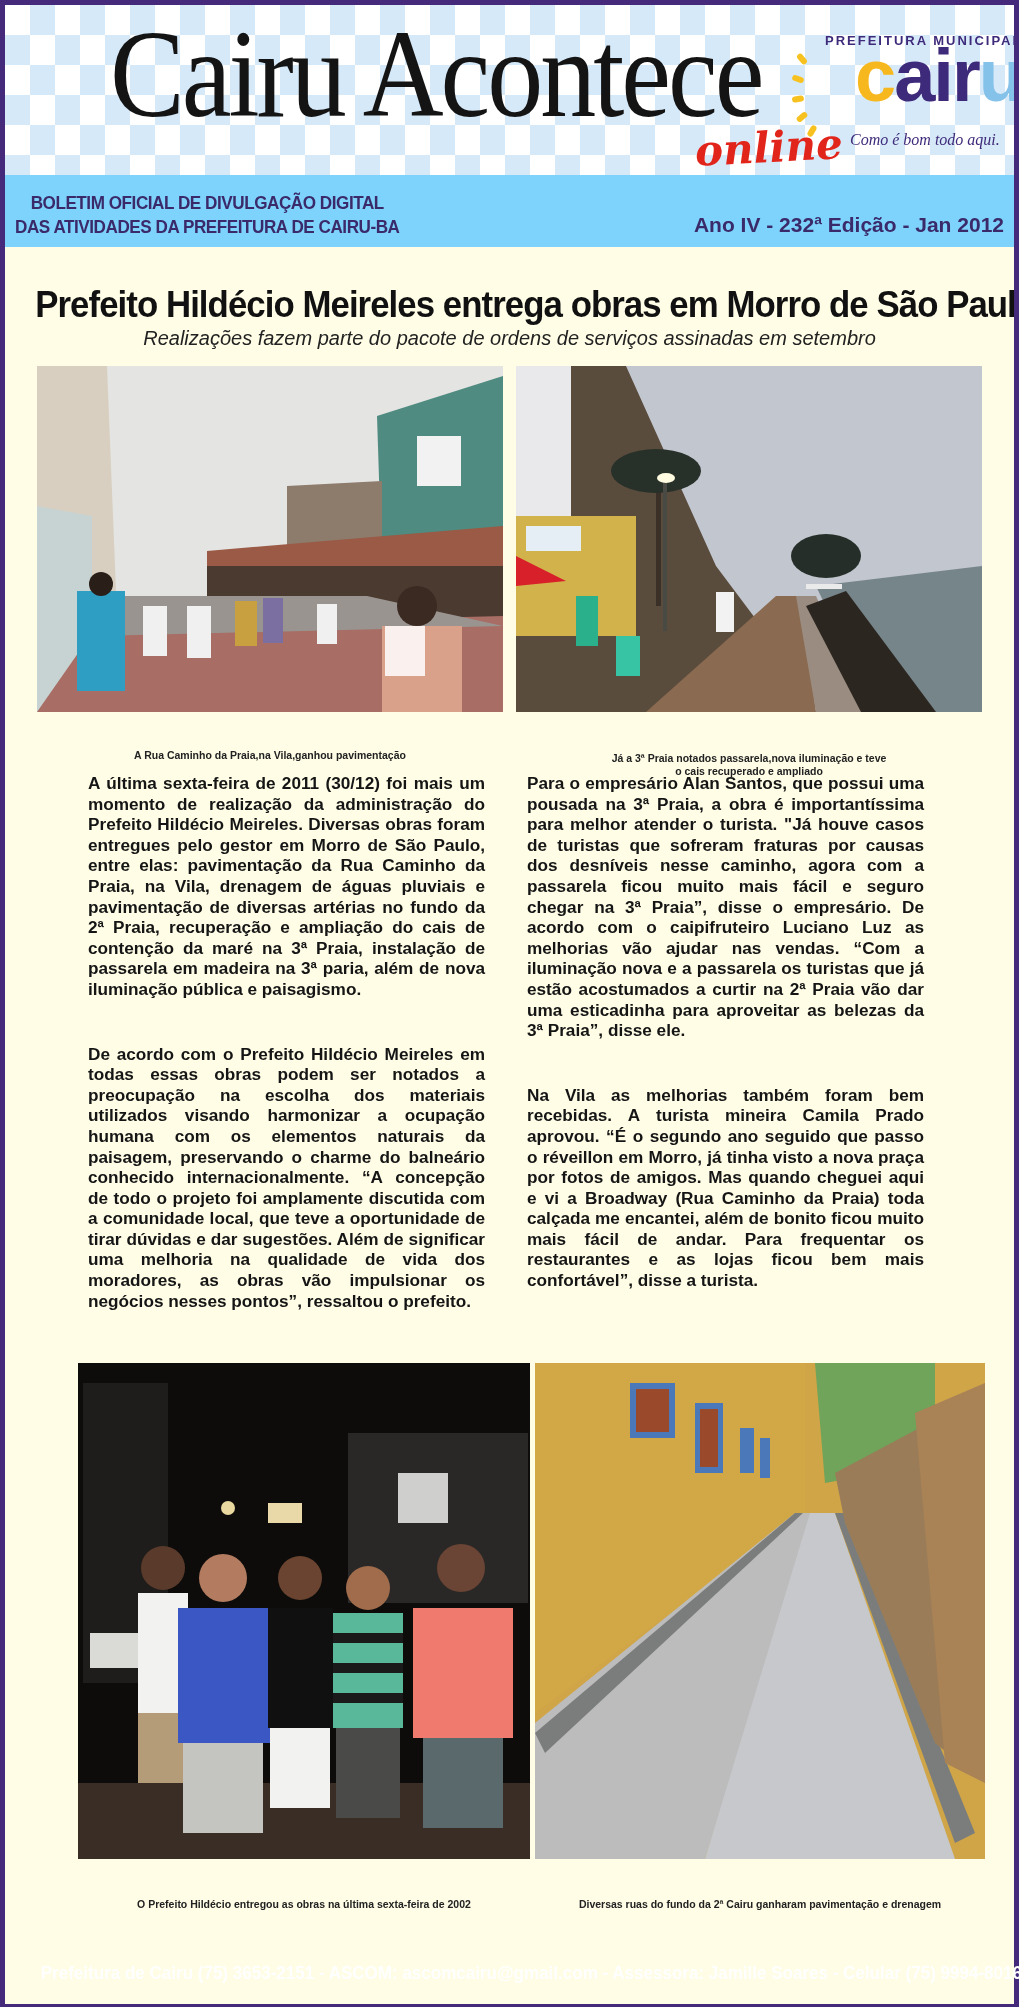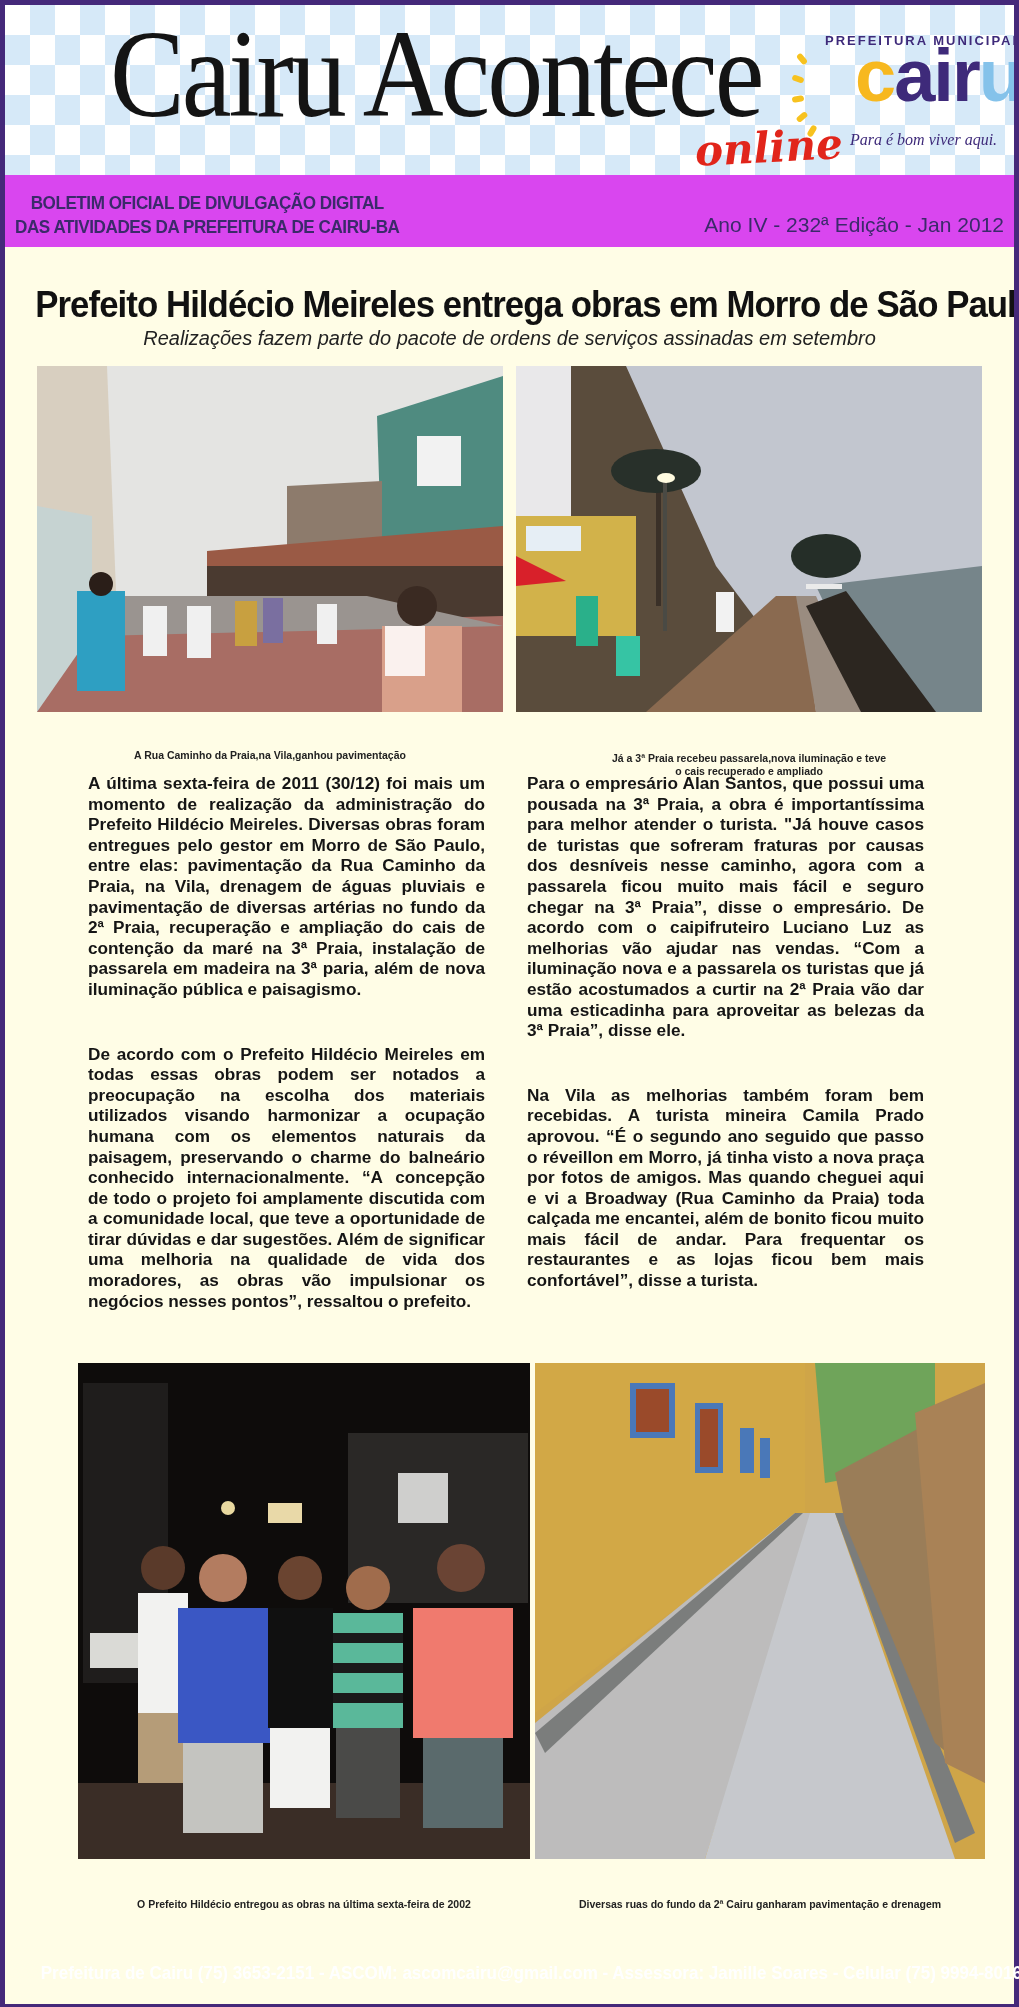--- a/index.html
+++ b/index.html
@@ -50,29 +50,29 @@
   .logo-word .c { color: #f7b81f; }
   .logo-word .a { color: #3e2a7a; }
   .logo-word .u { color: #84c2ea; }
   .sun-ray { position: absolute; width: 6px; height: 12px; background: #f7c21f; border-radius: 3px; }
   .logo-tag {
     position: absolute; left: 55px; top: 104px; font-family: "Liberation Serif", serif;
     font-style: italic; font-size: 16px; color: #3e2a7a; white-space: nowrap;
   }
   .band {
     position: absolute; left: 0; top: 170px; width: 1009px; height: 72px;
-    background: #d946ef;
+    background: #7dd3fc;
   }
   .band-left {
     position: absolute; left: 10px; top: 16px; font-size: 19px; font-weight: bold;
     color: #3b2a6a; line-height: 24px; text-align: center; letter-spacing: -0.5px;
     transform: scaleX(0.9); transform-origin: left top;
   }
   .band-right {
-    position: absolute; right: 10px; top: 38px; font-size: 21px; font-weight: normal;
+    position: absolute; right: 10px; top: 38px; font-size: 21px; font-weight: bold;
     color: #3b2a6a; white-space: nowrap;
   }
   
   .headline {
     position: absolute; left: 0; top: 279px; width: 1009px; text-align: center;
     font-size: 37px; font-weight: bold; color: #111; letter-spacing: -1px;
     transform: scaleX(0.94); transform-origin: center top; white-space: nowrap;
   }
   .subhead {
     position: absolute; left: 0; top: 322px; width: 1009px; text-align: center;
@@ -115,21 +115,21 @@
     <div class="logo">
       <div class="logo-top">PREFEITURA MUNICIPAL</div>
       <span class="sun-ray" style="left:4px;top:26px;transform:rotate(-40deg)"></span>
       <span class="sun-ray" style="left:0px;top:46px;transform:rotate(-70deg)"></span>
       <span class="sun-ray" style="left:0px;top:66px;transform:rotate(-100deg)"></span>
       <span class="sun-ray" style="left:4px;top:84px;transform:rotate(-130deg)"></span>
       <span class="sun-ray" style="left:14px;top:98px;transform:rotate(-150deg)"></span>
       <div class="logo-word">
         <span class="c">c</span><span class="a">a</span><span>i</span><span>r</span><span class="u">u</span>
       </div>
-      <div class="logo-tag">Para é bom viver aqui.</div>
+      <div class="logo-tag">Como é bom todo aqui.</div>
     </div>
   </div>
 
   <div class="band">
     <div class="band-left">
       <div>BOLETIM OFICIAL DE DIVULGAÇÃO DIGITAL</div>
       <div>DAS ATIVIDADES DA PREFEITURA DE CAIRU-BA</div>
     </div>
     <div class="band-right">Ano IV - 232ª Edição - Jan 2012</div>
   </div>
@@ -182,21 +182,21 @@
       <rect x="147" y="115" width="4" height="150" fill="#4a4a44"></rect>
       <ellipse cx="150" cy="112" rx="9" ry="5" fill="#fffbe0"></ellipse>
       <ellipse cx="310" cy="190" rx="35" ry="22" fill="#252e28"></ellipse>
       <rect x="290" y="218" width="36" height="5" fill="#eaeaea"></rect>
       <rect x="60" y="230" width="22" height="50" fill="#2ab08a"></rect>
       <rect x="200" y="226" width="18" height="40" fill="#f2f2f2"></rect>
       <rect x="100" y="270" width="24" height="40" fill="#36c4a4"></rect>
     </svg>
   </div>
   <div class="caption" style="left:511px;top:719px;width:466px">
-    <div>Já a 3ª Praia recebeu passarela,nova iluminação e teve</div>
+    <div>Já a 3ª Praia notados passarela,nova iluminação e teve</div>
     <div>o cais recuperado e ampliado</div>
   </div>
 
   <div class="col" style="left:75px;top:760px;width:413px">
     <p> A última sexta-feira de 2011 (30/12) foi mais um momento de realização da administração do Prefeito Hildécio Meireles. Diversas obras foram entregues pelo gestor em Morro de São Paulo, entre elas: pavimentação da Rua Caminho da Praia, na Vila, drenagem de águas pluviais e pavimentação de diversas artérias no fundo da 2ª Praia, recuperação e ampliação do cais de contenção da maré na 3ª Praia, instalação de passarela em madeira na 3ª paria, além de nova iluminação pública e paisagismo.</p>
     <p style="margin-top:44px">De acordo com o Prefeito Hildécio Meireles em todas essas obras podem ser notados a preocupação na escolha dos materiais utilizados visando harmonizar a ocupação humana com os elementos naturais da paisagem, preservando o charme do balneário conhecido internacionalmente. “A concepção de todo o projeto foi amplamente discutida com a comunidade local, que teve a oportunidade de  tirar dúvidas e dar sugestões. Além de significar uma melhoria na qualidade de vida dos moradores, as obras vão impulsionar os negócios  nesses pontos”, ressaltou o prefeito.</p>
   </div>
 
   <div class="col" style="left:514px;top:760px;width:413px">
     <p>Para o empresário Alan Santos, que possui uma pousada na 3ª Praia, a obra é importantíssima para melhor atender o turista. "Já houve casos de turistas que sofreram fraturas por causas dos desníveis nesse caminho, agora com a passarela ficou muito mais fácil e seguro chegar na 3ª Praia”, disse o empresário. De acordo com o caipifruteiro Luciano Luz as melhorias vão ajudar nas vendas. “Com a iluminação nova e a passarela os turistas que já estão acostumados a curtir na 2ª Praia vão dar uma esticadinha para aproveitar as belezas da 3ª Praia”, disse ele.</p>

